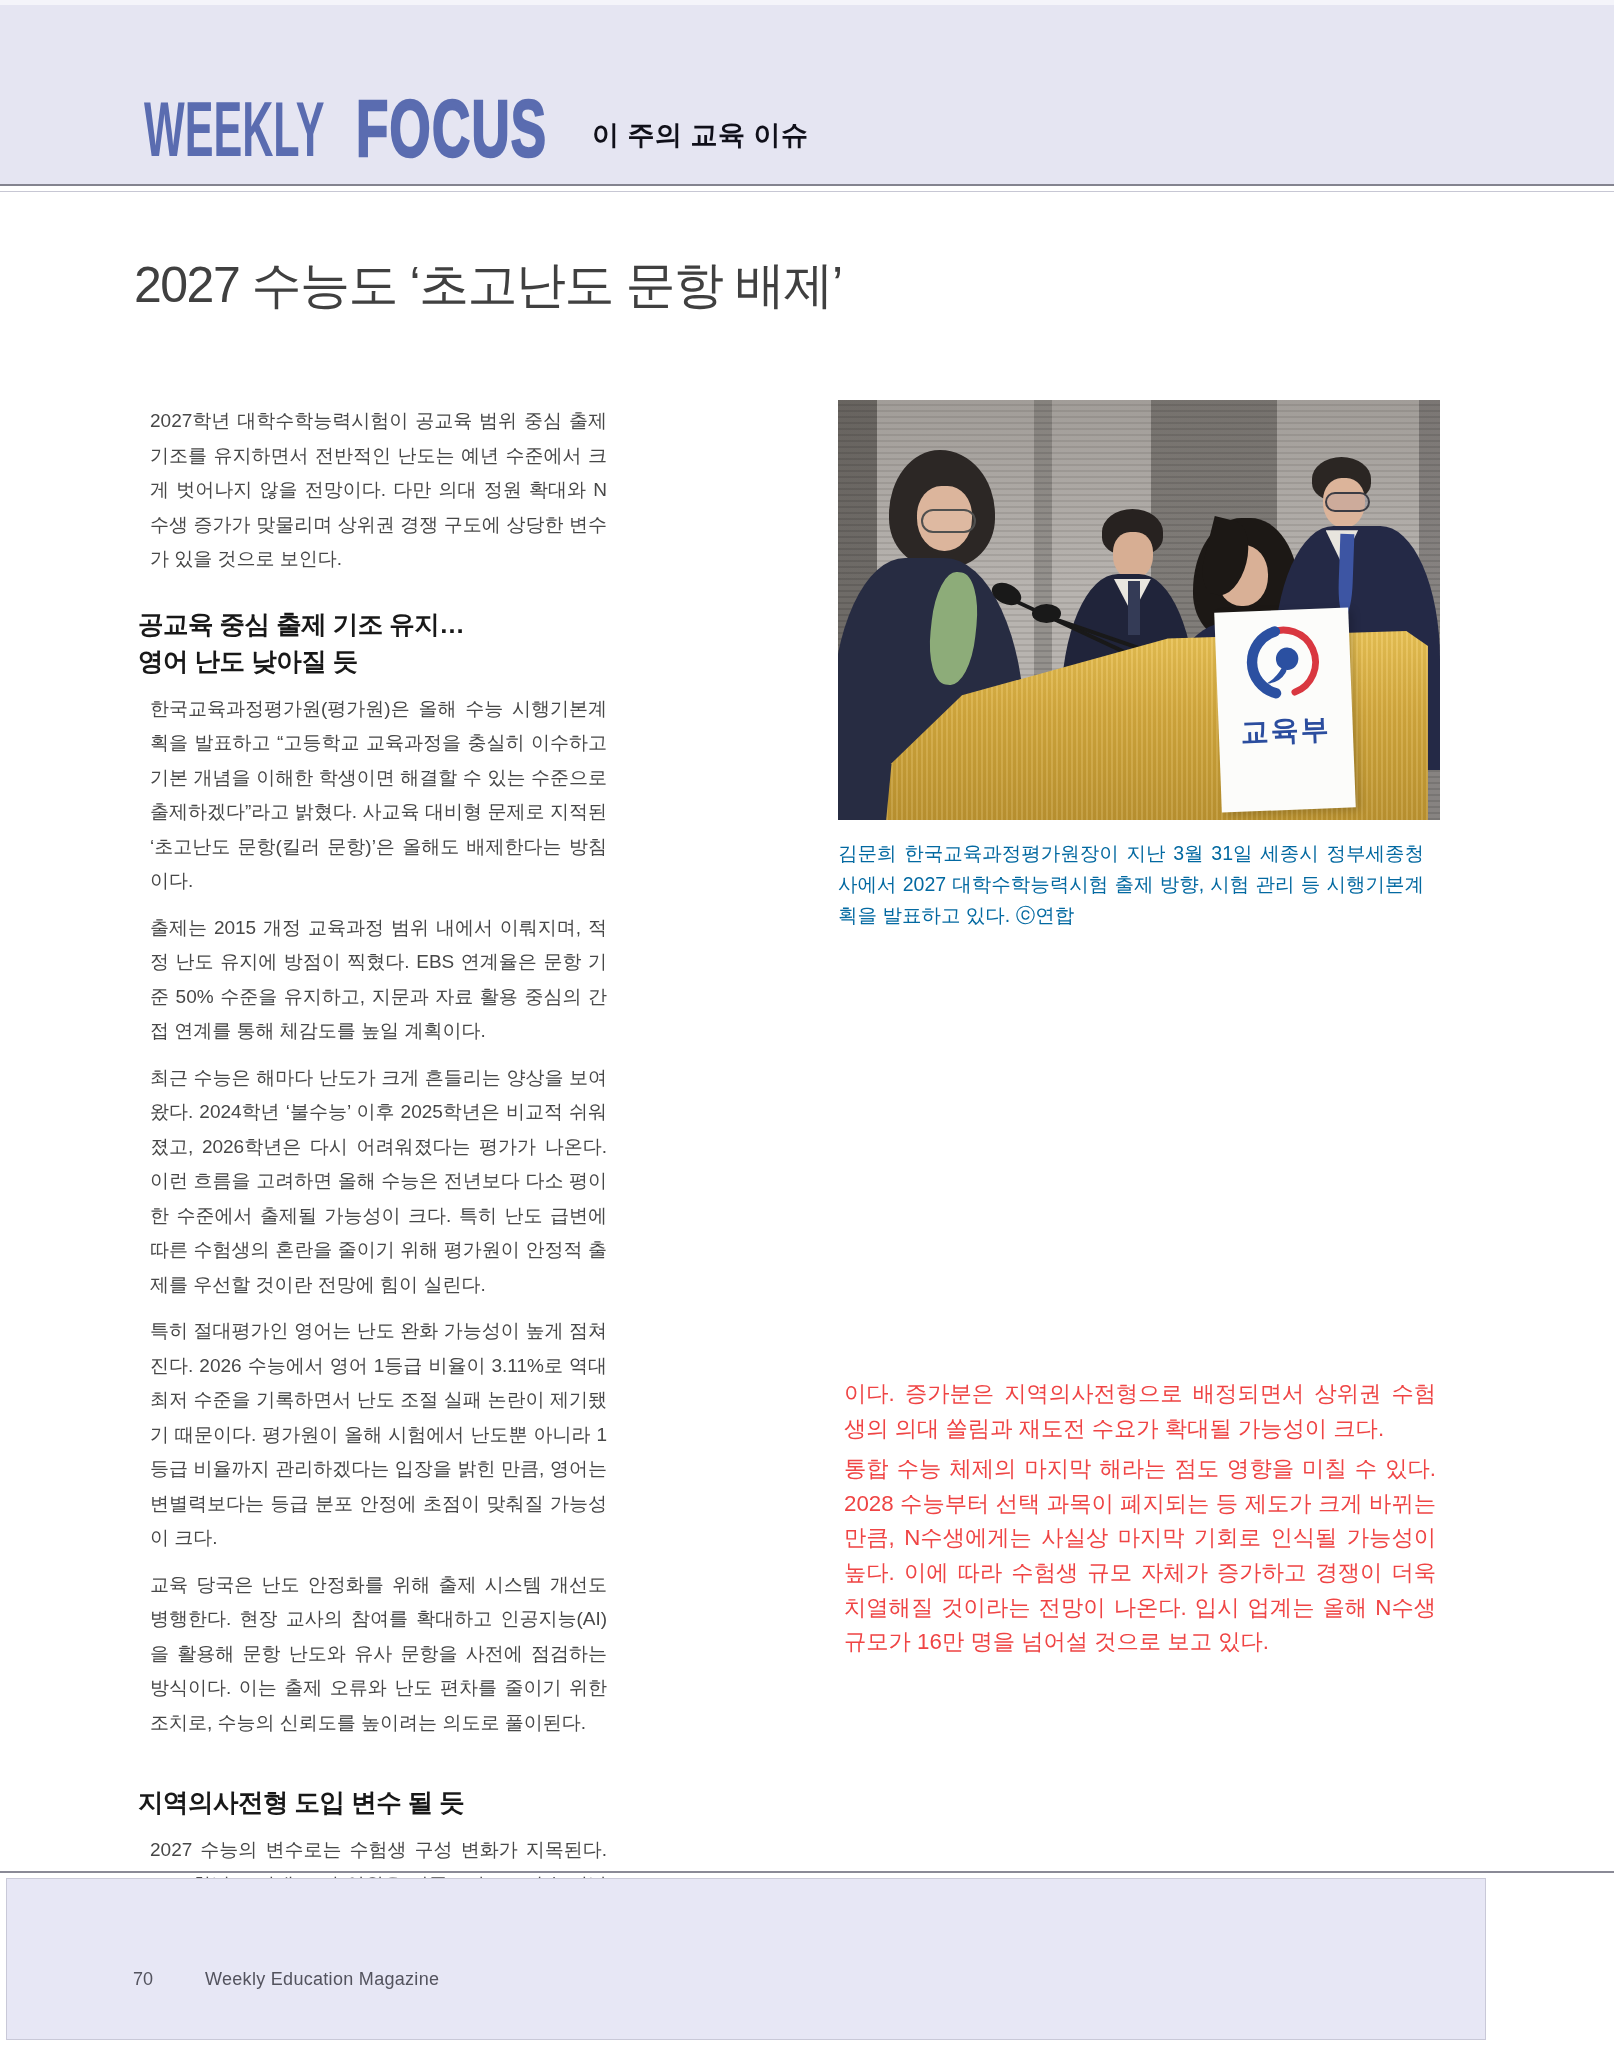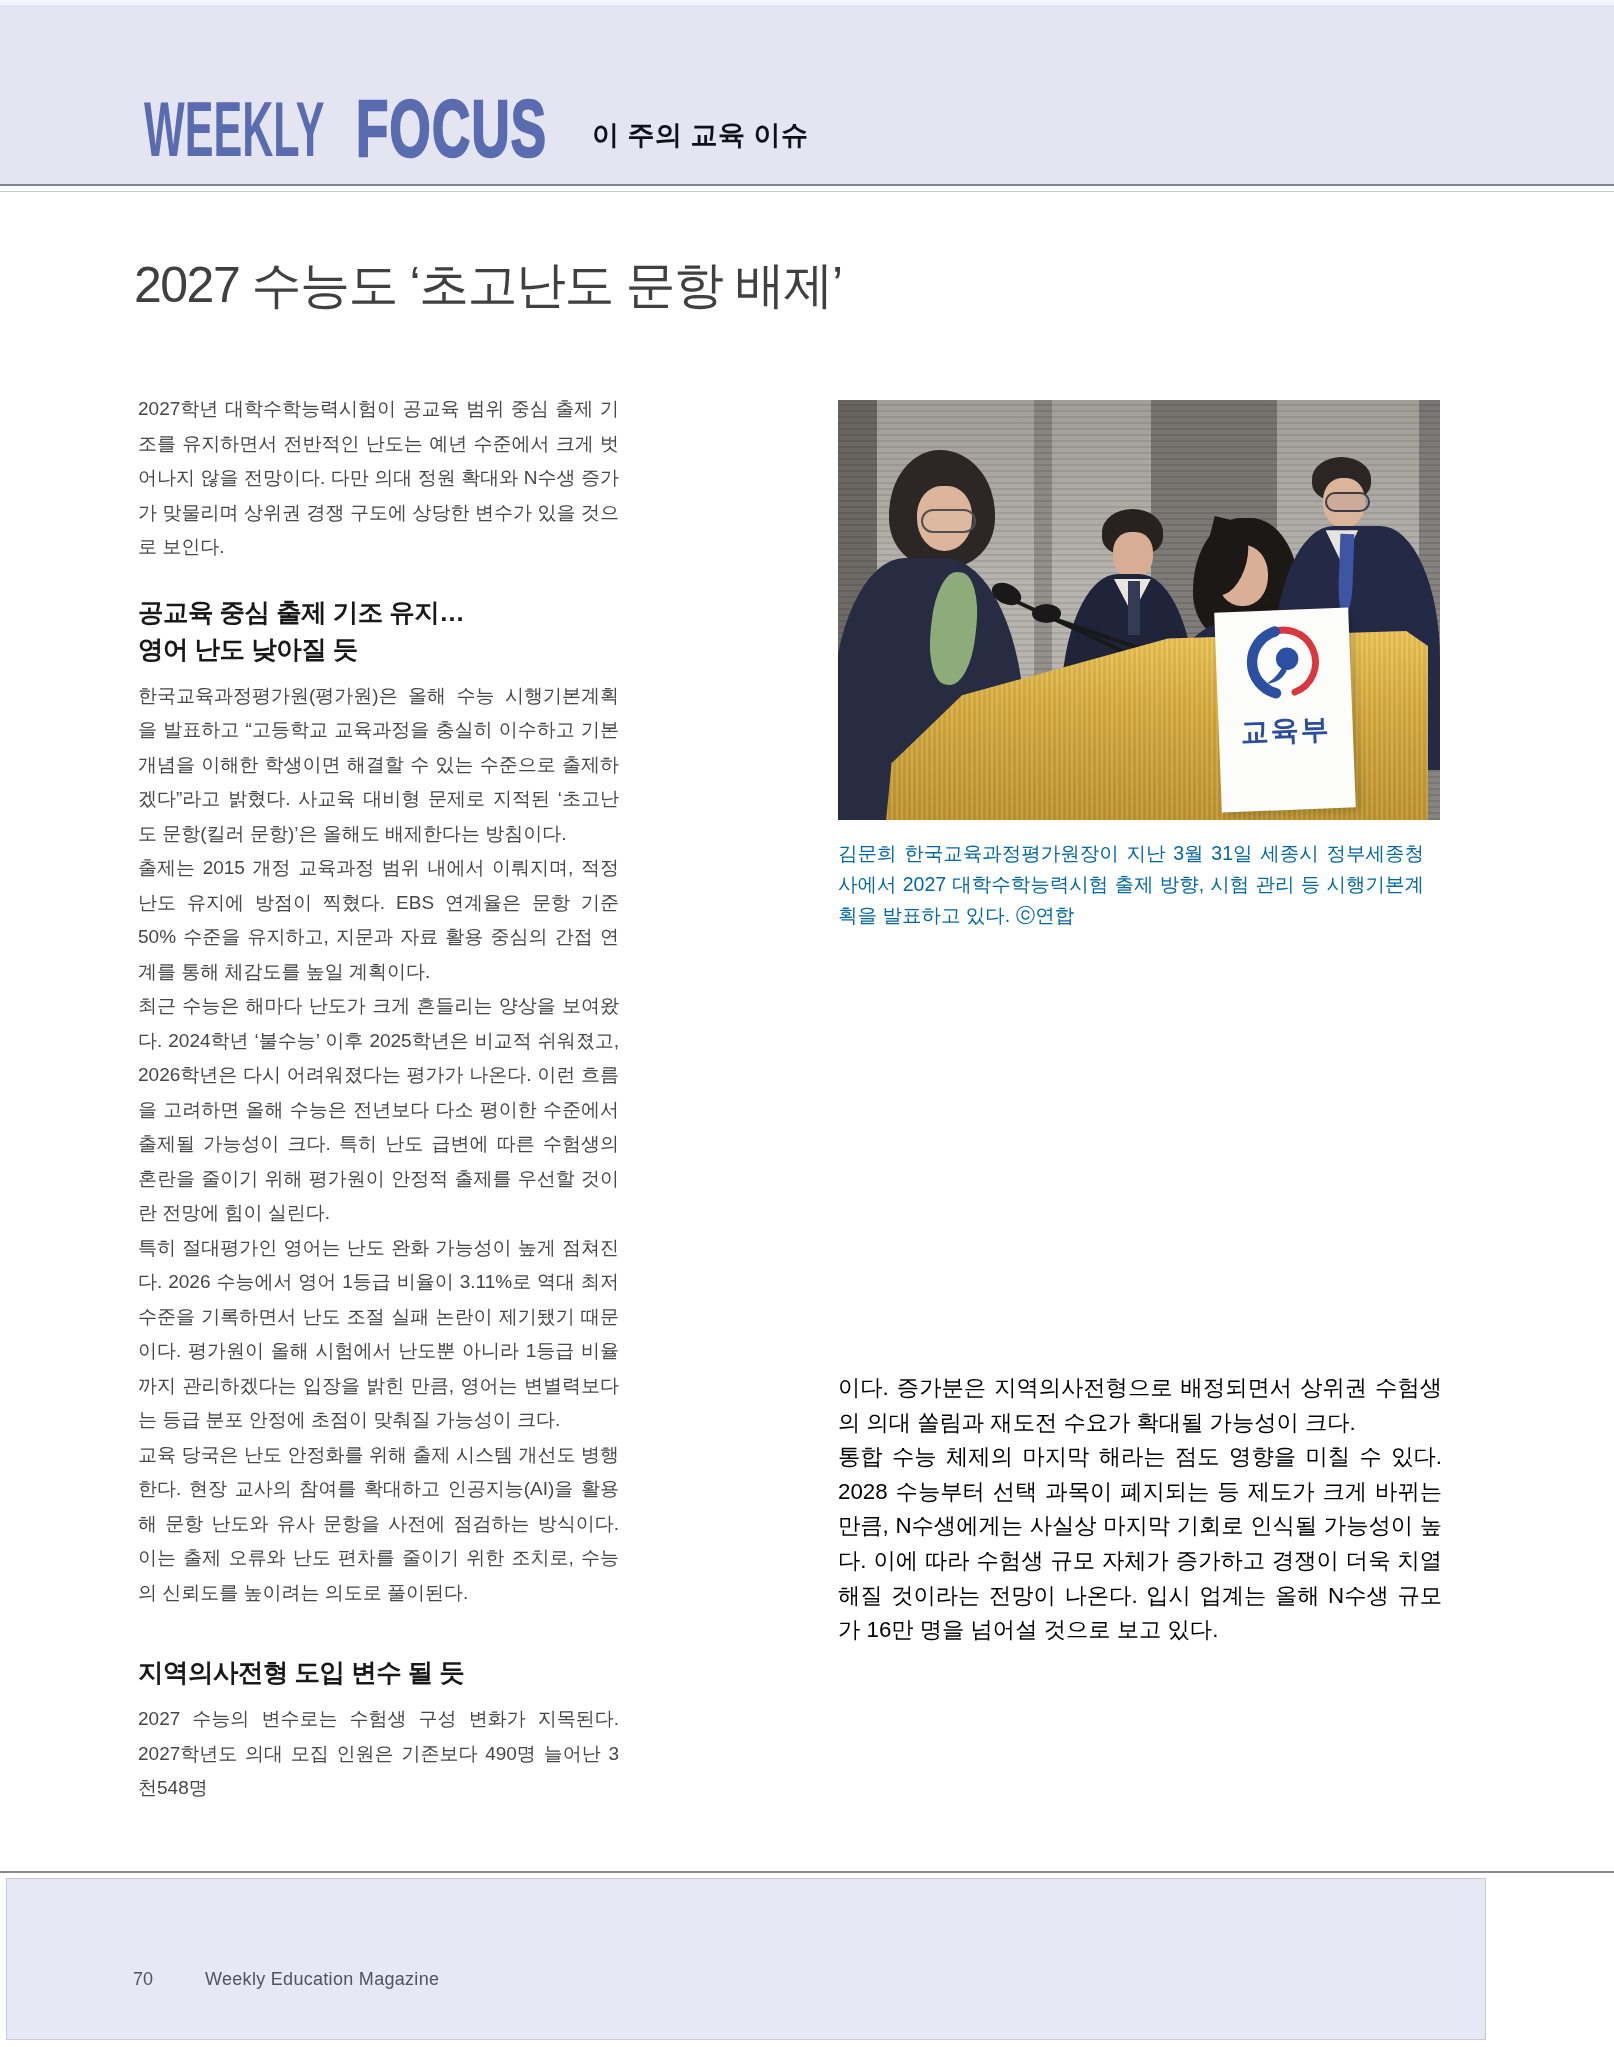--- a/index.html
+++ b/index.html
@@ -18,27 +18,27 @@
                transform-origin:left top;letter-spacing:2px;white-space:nowrap;}
   .brand-tagline{position:absolute;left:592px;top:112px;font-size:27px;font-weight:700;
                  color:#10101a;letter-spacing:0.5px;white-space:nowrap;}
 
   
   .article-title{position:absolute;left:134px;top:252px;margin:0;font-size:50px;font-weight:500;
                  color:#404040;letter-spacing:-1.5px;white-space:nowrap;}
 
   
   .col-left{position:absolute;left:138px;top:392px;width:481px;}
-  .col-left p{margin:0;font-size:19px;line-height:34.5px;color:#474747;text-align:justify;}
+  .col-left p{margin:12px;font-size:19px;line-height:34.5px;color:#474747;text-align:justify;}
   .col-left h2{margin:29px 0 11px 0;font-size:25.5px;line-height:37px;font-weight:700;
                color:#181818;letter-spacing:-0.5px;}
   .col-left h2.sec2{margin-top:44px;}
 
   .col2{position:absolute;left:838px;top:1371px;width:604px;}
-  .col2 p{margin:0;font-size:22.3px;line-height:34.6px;color:#000000;text-align:justify;}
+  .col2 p{margin:6px;font-size:22.3px;line-height:34.6px;color:#ef4444;text-align:justify;}
 
   
   .photo-wrap{position:absolute;left:838px;top:400px;width:602px;margin:0;}
   .photo{position:relative;width:602px;height:420px;overflow:hidden;
          background:repeating-linear-gradient(180deg,#b8b4b0 0px,#b8b4b0 4px,#a8a4a0 4px,#a8a4a0 6px);}
   .photo *{position:absolute;}
   .photo::before{content:"";position:absolute;inset:0;
                  background:linear-gradient(180deg,rgba(80,74,68,0.22),rgba(0,0,0,0) 45%);z-index:2;}
   .pillar{top:0;height:100%;z-index:1;
           background-image:repeating-linear-gradient(180deg,rgba(0,0,0,0.10) 0 4px,rgba(0,0,0,0.20) 4px 6px);}

